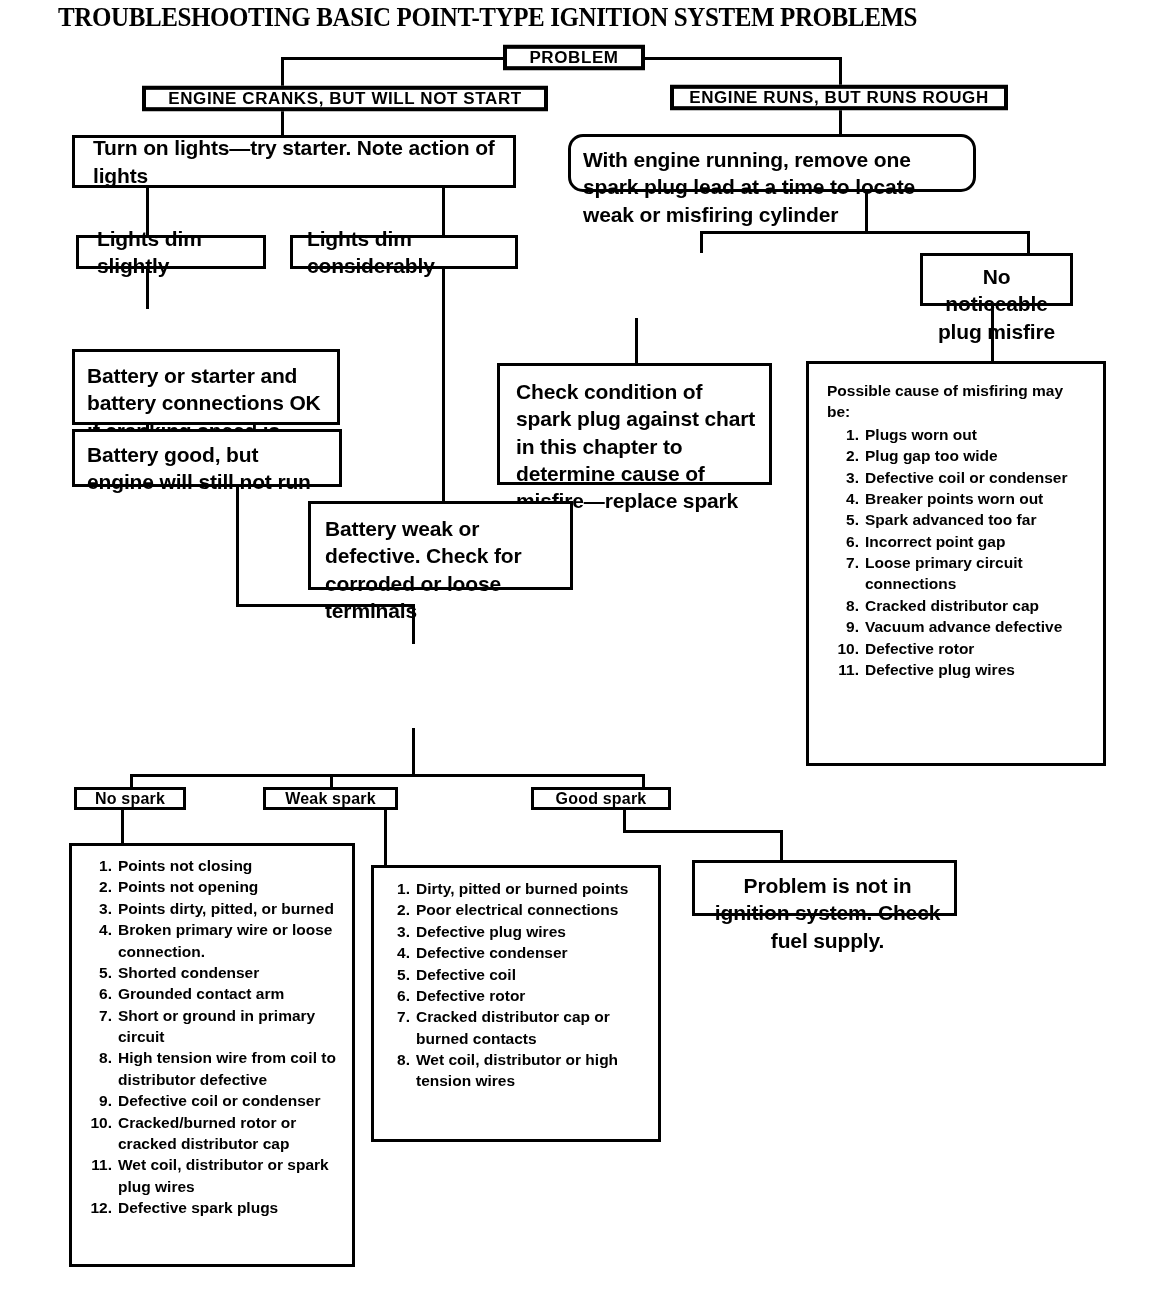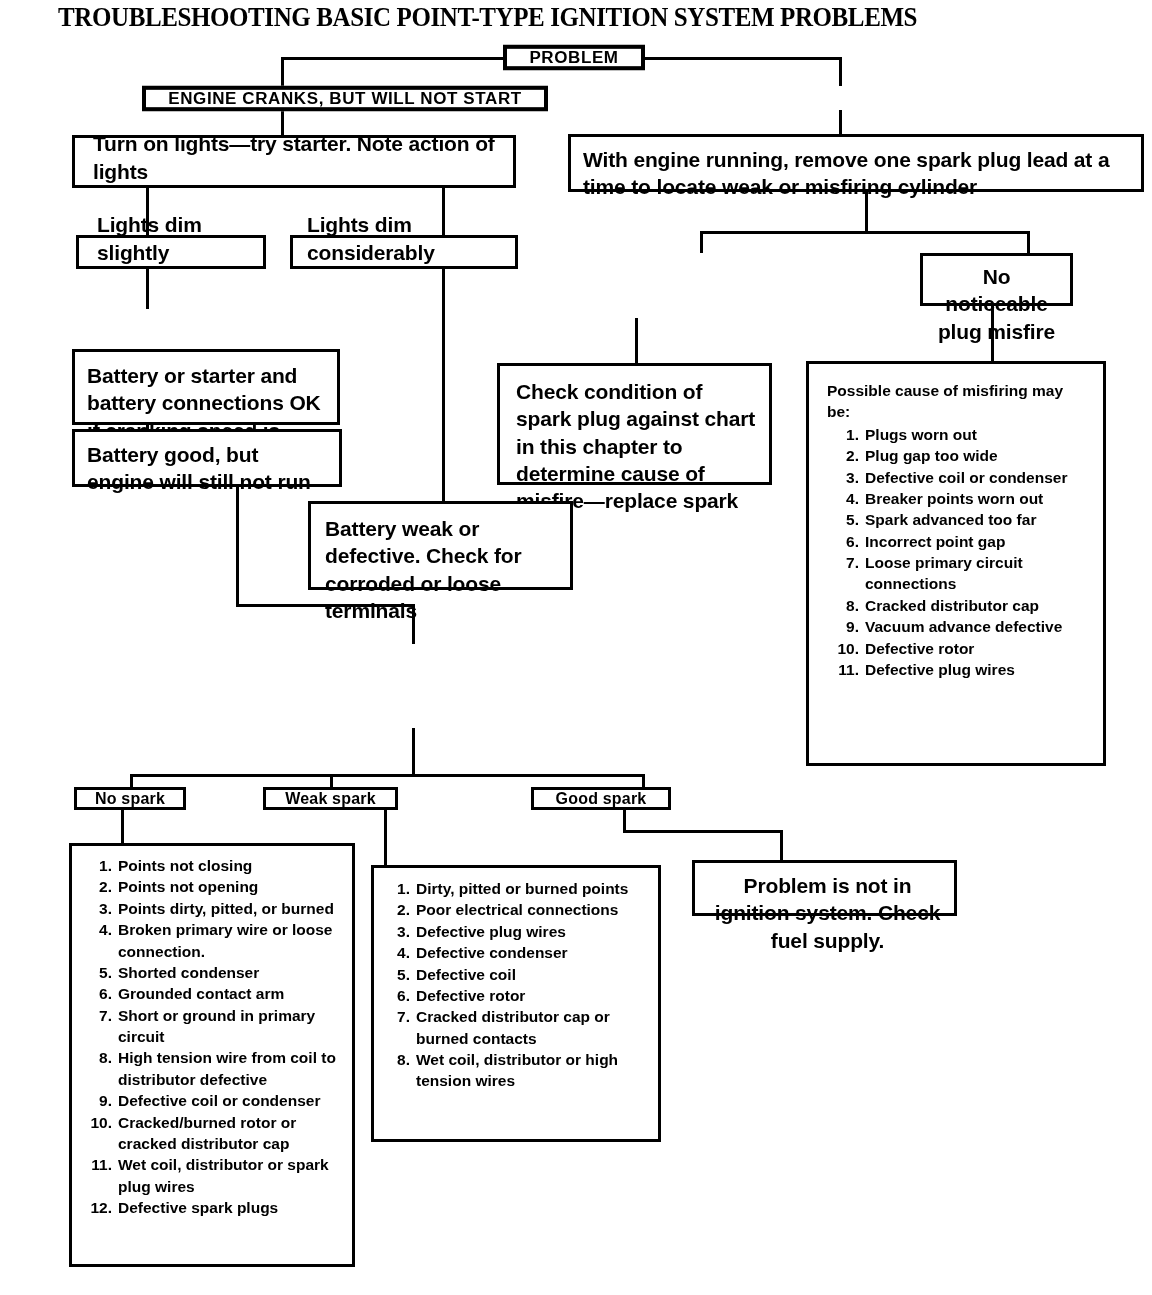--- a/index.html
+++ b/index.html
@@ -74,21 +74,21 @@
 
   .body-node {
     font-size: 21px;
     line-height: 1.30;
     letter-spacing: -0.15px;
   }
   .body-node .txt { padding: 0; }
 
   .center-v {
     display: flex;
-    align-items: flex-end;
+    align-items: center;
   }
 
   
   .chip {
     border-width: 3px;
     display: flex;
     align-items: center;
     justify-content: center;
   }
   .chip .txt {
@@ -186,26 +186,29 @@
   <div class="line v" style="left:991px; top:306px; height:55px;"></div>
 
   <div class="node hdr center-v" style="left:503px; top:45px; width:142px; height:25px; justify-content:center;">
     <span class="txt">PROBLEM</span>
   </div>
 
   <div class="node hdr center-v" style="left:142px; top:86px; width:406px; height:25px; justify-content:center;">
     <span class="txt">ENGINE CRANKS, BUT WILL NOT START</span>
   </div>
 
+  <div class="node hdr center-v" style="left:670px; top:85px; width:338px; height:25px; justify-content:center;">
+    <span class="txt">ENGINE RUNS, BUT RUNS ROUGH</span>
+  </div>
 
   <div class="node body-node center-v" style="left:72px; top:135px; width:444px; height:53px; padding:0 0 0 18px;">
     <span class="txt">Turn on lights—try starter. Note action of lights</span>
   </div>
 
-  <div class="node body-node" style="left:568px; top:134px; width:576px; height:58px; padding:9px 12px 0 12px;">
+  <div class="node body-node" style="left:568px; top:134px; width:408px; height:58px; padding:9px 12px 0 12px;border-radius:15px;">
     <span class="txt">With engine running, remove one spark plug lead at a time to locate weak or misfiring cylinder</span>
   </div>
 
   <div class="node body-node center-v" style="left:76px; top:235px; width:190px; height:34px; padding:0 0 0 18px;">
     <span class="txt">Lights dim slightly</span>
   </div>
 
   <div class="node body-node center-v" style="left:290px; top:235px; width:228px; height:34px; padding:0 0 0 14px;">
     <span class="txt">Lights dim considerably</span>
   </div>

